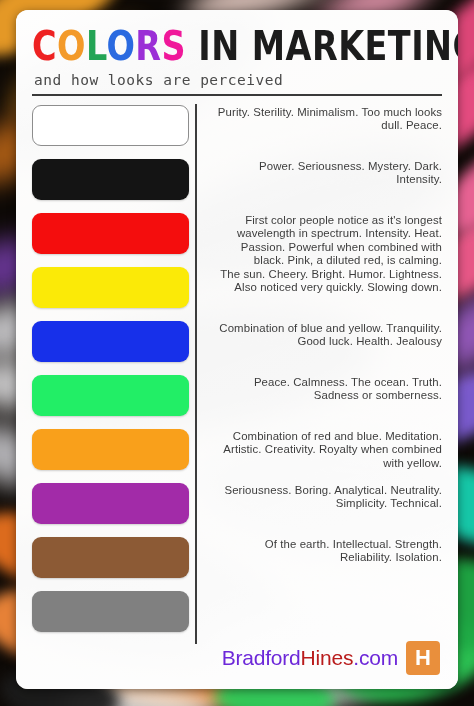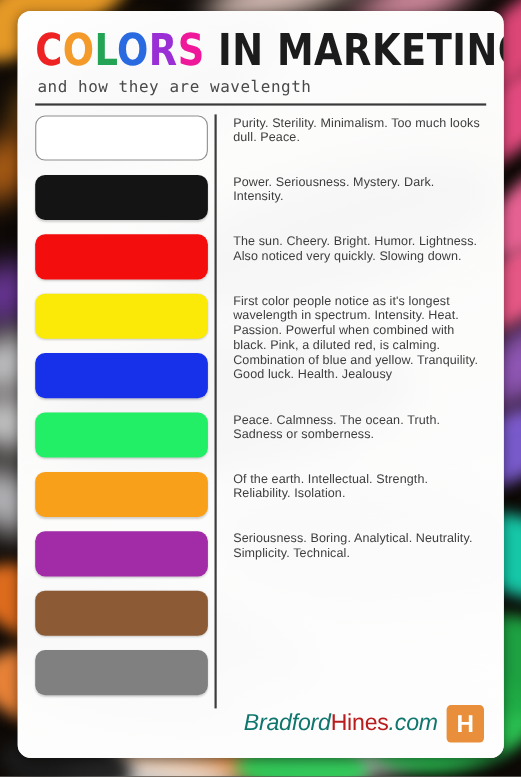--- a/index.html
+++ b/index.html
@@ -45,41 +45,41 @@
     margin-top:4px; margin-left:2px;
   }
   #rule{ height:2px; background:#3a3a3a; margin-top:6px; }
 
   
   #body{ position:relative; display:flex; margin-top:0; }
   #swatch-col{ width:157px; flex:0 0 157px; padding-top:9px; }
   #divider{
     width:2px; background:#3c3c3c; margin:8px 0 0 6px; align-self:stretch; height:540px;
   }
-  #text-col{ flex:1; padding:10px 0 0 15px; }
+  #text-col{ flex:1; padding:10px 0 0 15px;text-align:right; }
 
   .swatch{
     height:41px; border-radius:9px; margin-bottom:13px;
     box-shadow:0 1px 2px rgba(0,0,0,.18);
   }
   .swatch.outlined{ border:1px solid #8d8d8d; box-shadow:none; }
 
   .desc{
     height:54px; margin-bottom:0;
     font-size:11.4px; line-height:13.4px; color:#3d3d3d;
     letter-spacing:.1px;
   }
 
   
   #footer{
     position:absolute; right:18px; bottom:14px;
     display:flex; align-items:center; gap:8px;
   }
   #brand{ font-size:21px; letter-spacing:-.2px; }
-  #brand .light{ color:#0f766e;font-style:italic; }
+  #brand .light{ color:#6d28d9; }
   #brand .dark{ color:#b91c1c; }
   #badge{
     width:34px; height:34px; border-radius:4px;
     background:#e98f3c; color:#fff;
     font-weight:bold; font-size:22px;
     display:flex; align-items:center; justify-content:center;
   }
 </style>
 </head>
 <body>
@@ -120,47 +120,48 @@
       <i style="left: 180px; top: 430px; width: 300px; height: 120px; transform: rotate(6deg); background: rgb(230, 230, 230);"></i>
       <i style="left: -40px; top: 520px; width: 320px; height: 130px; transform: rotate(12deg); background: rgb(224, 224, 224);"></i>
       <i style="left: 190px; top: 600px; width: 280px; height: 110px; transform: rotate(4deg); background: rgb(237, 237, 237);"></i>
     </div>
   <div id="card-wash"></div>
 
   <div id="card-inner">
 
     <div id="header">
       <div id="title"><span class="l" style="color: rgb(238, 34, 34);">C</span><span class="l" style="color: rgb(243, 154, 42);">O</span><span class="l" style="color: rgb(35, 164, 85);">L</span><span class="l" style="color: rgb(42, 106, 224);">O</span><span class="l" style="color: rgb(155, 47, 214);">R</span><span class="l" style="color: rgb(240, 24, 154);">S</span><span style="color: rgb(28, 28, 28);"> IN MARKETING</span></div>
-      <div id="subtitle">and how they are wavelength</div>
+      <div id="subtitle">and how looks are perceived</div>
       <div id="rule"></div>
     </div>
 
     <div id="body">
       <div id="swatch-col">
           <div class="swatch outlined" style="background: rgb(255, 255, 255);"></div>
           <div class="swatch" style="background: rgb(20, 20, 20);"></div>
           <div class="swatch" style="background: rgb(244, 13, 13);"></div>
           <div class="swatch" style="background: rgb(251, 234, 7);"></div>
           <div class="swatch" style="background: rgb(23, 48, 234);"></div>
           <div class="swatch" style="background: rgb(34, 238, 102);"></div>
           <div class="swatch" style="background: rgb(249, 160, 27);"></div>
           <div class="swatch" style="background: rgb(162, 43, 168);"></div>
           <div class="swatch" style="background: rgb(140, 90, 53);"></div>
           <div class="swatch" style="background: rgb(128, 128, 128);"></div>
         </div>
       <div id="divider"></div>
       <div id="text-col">
           <div class="desc">Purity. Sterility. Minimalism. Too much looks dull. Peace.</div>
           <div class="desc">Power. Seriousness. Mystery. Dark. Intensity.</div>
+          <div class="desc">First color people notice as it's longest wavelength in spectrum. Intensity. Heat. Passion. Powerful when combined with black. Pink, a diluted red, is calming.</div>
           <div class="desc">The sun. Cheery. Bright. Humor. Lightness. Also noticed very quickly. Slowing down.</div>
-          <div class="desc">First color people notice as it's longest wavelength in spectrum. Intensity. Heat. Passion. Powerful when combined with black. Pink, a diluted red, is calming.</div>
           <div class="desc">Combination of blue and yellow. Tranquility. Good luck. Health. Jealousy</div>
           <div class="desc">Peace. Calmness. The ocean. Truth. Sadness or somberness.</div>
+          <div class="desc">Combination of red and blue. Meditation. Artistic. Creativity. Royalty when combined with yellow.</div>
+          <div class="desc">Seriousness. Boring. Analytical. Neutrality. Simplicity. Technical.</div>
           <div class="desc">Of the earth. Intellectual. Strength. Reliability. Isolation.</div>
-          <div class="desc">Seriousness. Boring. Analytical. Neutrality. Simplicity. Technical.</div>
         </div>
     </div>
 
   </div>
 
   <div id="footer">
     <div id="brand">
       <span class="light">Bradford</span><span class="dark">Hines</span><span class="light">.com</span>
     </div>
     <div id="badge">H</div>

